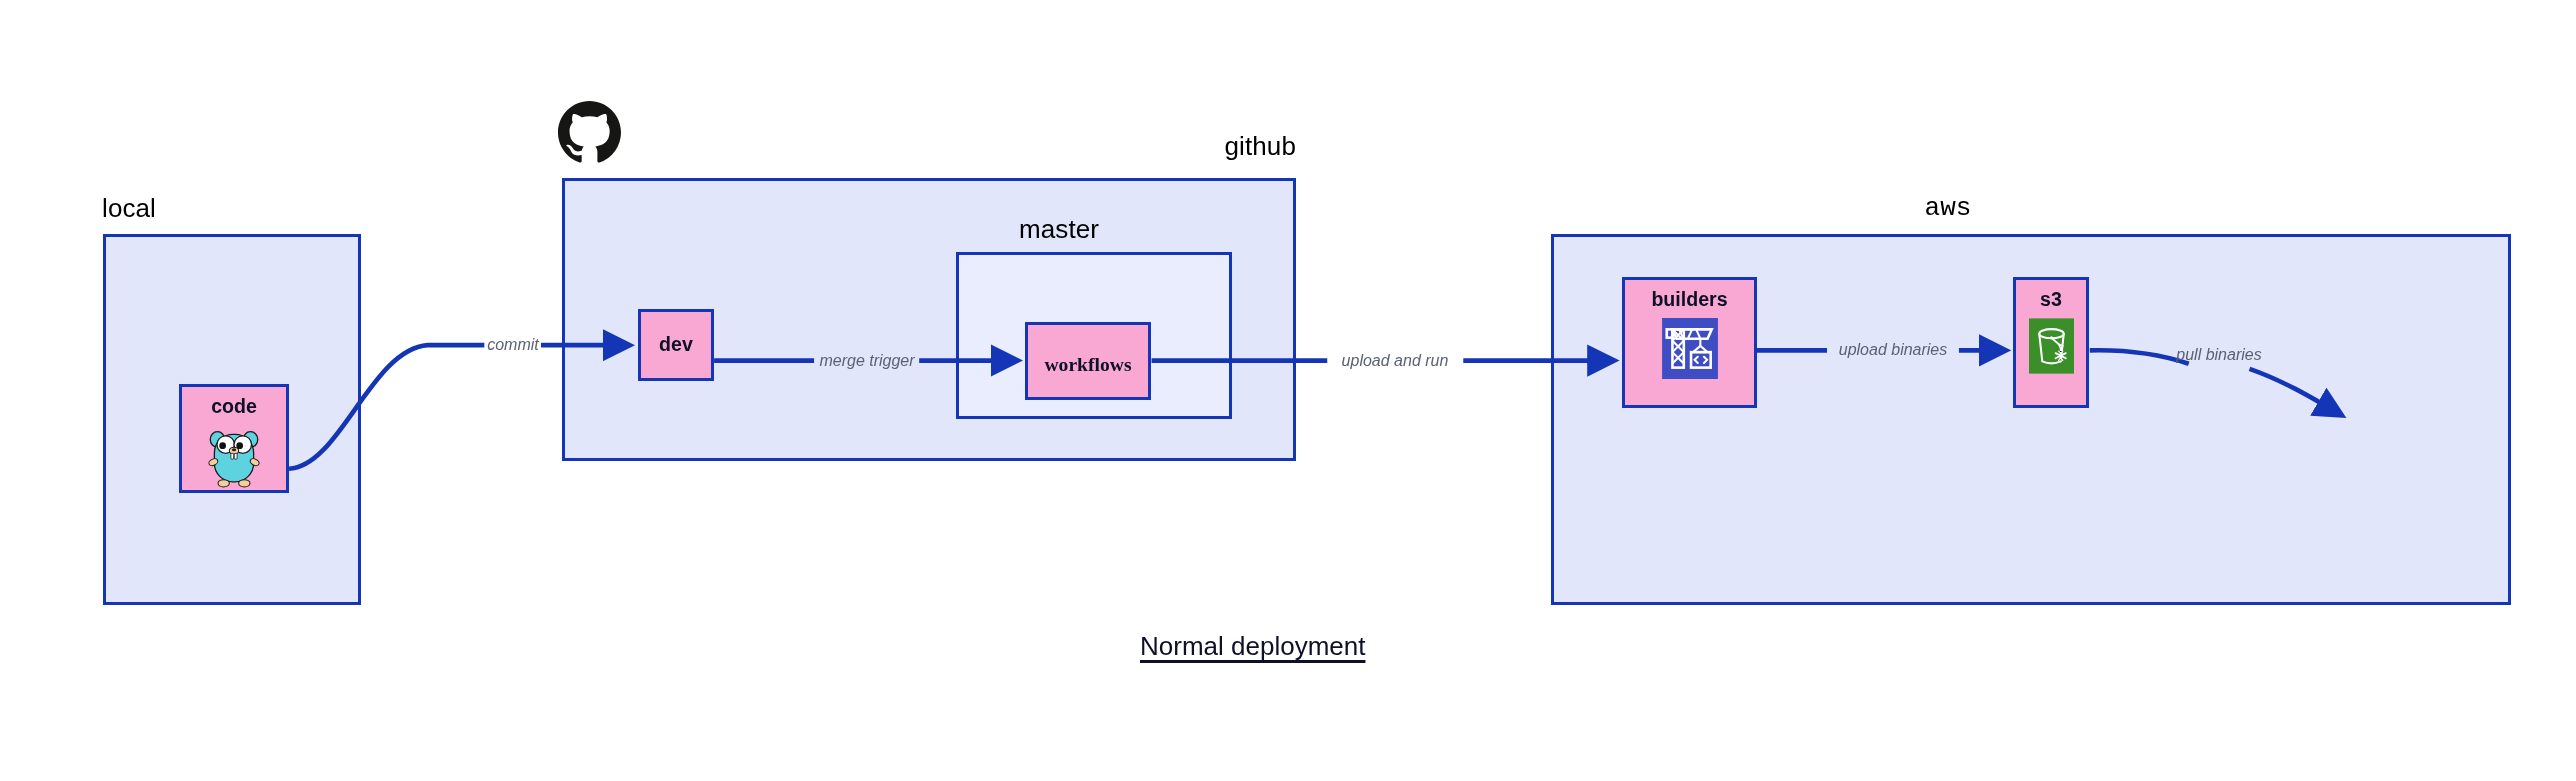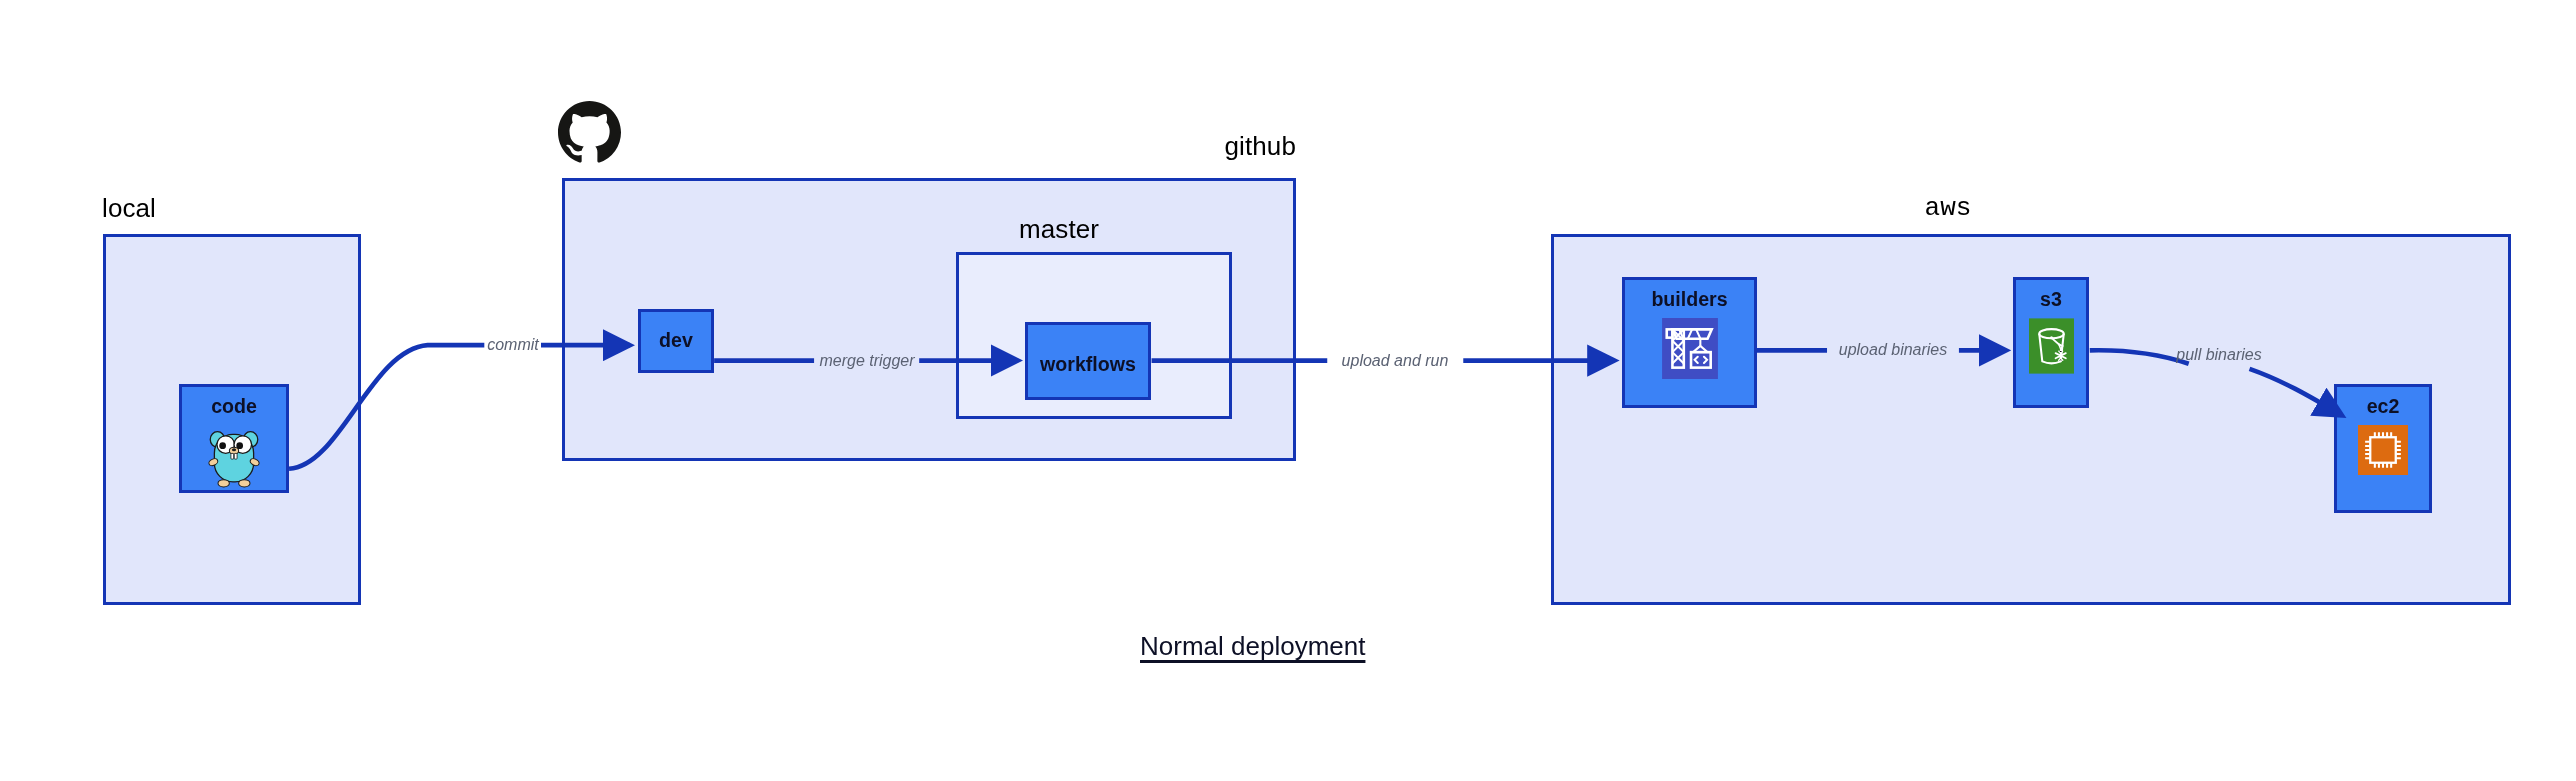--- a/index.html
+++ b/index.html
@@ -47,21 +47,21 @@
     font-size: 26px;
     font-weight: 400;
     white-space: nowrap;
     letter-spacing: 0.1px;
     z-index: 3;
   }
 
   
   .node {
     position: absolute;
-    background: #3b82f6;
+    background: #f9a8d4;
     border: 3.6px solid #1435b5;
     box-sizing: border-box;
     z-index: 4;
     display: flex;
     flex-direction: column;
     align-items: center;
   }
   .node-label {
     color: #0d1026;
     font-size: 19.6px;
@@ -161,26 +161,26 @@
 
         <ellipse cx="56" cy="50" rx="9" ry="7" fill="#f2cf9b" stroke="#1a1a1a" stroke-width="2"></ellipse>
         <ellipse cx="56" cy="48" rx="4" ry="3" fill="#1a1a1a"></ellipse>
 
         <rect x="50" y="55" width="5.5" height="11" rx="1.5" fill="#ffffff" stroke="#1a1a1a" stroke-width="1.6"></rect>
         <rect x="56.5" y="55" width="5.5" height="11" rx="1.5" fill="#ffffff" stroke="#1a1a1a" stroke-width="1.6"></rect>
       </svg>
     </div>
   </div>
 
-  <div class="node" style="left:638px; top:309px; width:76px; height:64px; justify-content:center;">
+  <div class="node" style="left:638px; top:309px; width:76px; height:72px; justify-content:center;">
     <div class="node-label" style="margin-top:0;">dev</div>
   </div>
 
   <div class="node" style="left:1025px; top:322px; width:126px; height:78px; justify-content:center;">
-    <div class="node-label" style="margin-top:8px;">workflows</div>
+    <div class="node-label" style="margin-top:8px;font-family:Liberation Serif, serif;">workflows</div>
   </div>
 
   <div class="node" style="left:1622px; top:277px; width:135px; height:131px;">
     <div class="node-label">builders</div>
     <div class="node-icon">
       <svg width="56" height="61" viewBox="0 0 108 118">
         <rect x="0" y="0" width="108" height="118" fill="#3f4dc4"></rect>
         <g stroke="#ffffff" stroke-width="5" fill="none" stroke-linejoin="miter">
 
           <rect x="20" y="22" width="22" height="74"></rect>
@@ -218,41 +218,20 @@
         </g>
 
         <g stroke="#ffffff" stroke-width="3.5" stroke-linecap="round">
           <path d="M62 62 L62 84 M52 68 L72 78 M72 68 L52 78"></path>
           <path d="M58 64 L62 68 L66 64 M58 82 L62 78 L66 82" stroke-width="2.6"></path>
         </g>
       </svg>
     </div>
   </div>
 
-  <div class="node" style="left:2334px; top:384px; width:98px; height:129px;">
-    <div class="node-label">ec2</div>
-    <div class="node-icon">
-      <svg width="50" height="50" viewBox="0 0 98 98">
-        <rect x="0" y="0" width="98" height="98" fill="#dd6b10"></rect>
-        <g stroke="#ffffff" stroke-width="4.5" fill="none">
-          <rect x="24" y="24" width="50" height="50"></rect>
-        </g>
-        <g stroke="#ffffff" stroke-width="4" stroke-linecap="butt">
-
-          <path d="M33 24 L33 14 M41 24 L41 14 M49 24 L49 14 M57 24 L57 14 M65 24 L65 14"></path>
-
-          <path d="M33 74 L33 84 M41 74 L41 84 M49 74 L49 84 M57 74 L57 84 M65 74 L65 84"></path>
-
-          <path d="M24 33 L14 33 M24 41 L14 41 M24 49 L14 49 M24 57 L14 57 M24 65 L14 65"></path>
-
-          <path d="M74 33 L84 33 M74 41 L84 41 M74 49 L84 49 M74 57 L84 57 M74 65 L84 65"></path>
-        </g>
-      </svg>
-    </div>
-  </div>
 
   <svg id="edges" viewBox="0 0 5054 1516" preserveAspectRatio="none">
     <defs>
       <marker id="ah" viewBox="0 0 12 12" refX="10" refY="6" markerWidth="7" markerHeight="7" orient="auto-start-reverse">
         <path d="M0 0 L12 6 L0 12 z" fill="#1435b5"></path>
       </marker>
     </defs>
 
     <g>
       <path d="M561 910 C 660 905, 720 678, 830 670 L 940 670" fill="none" stroke="#1435b5" stroke-width="9"></path>

